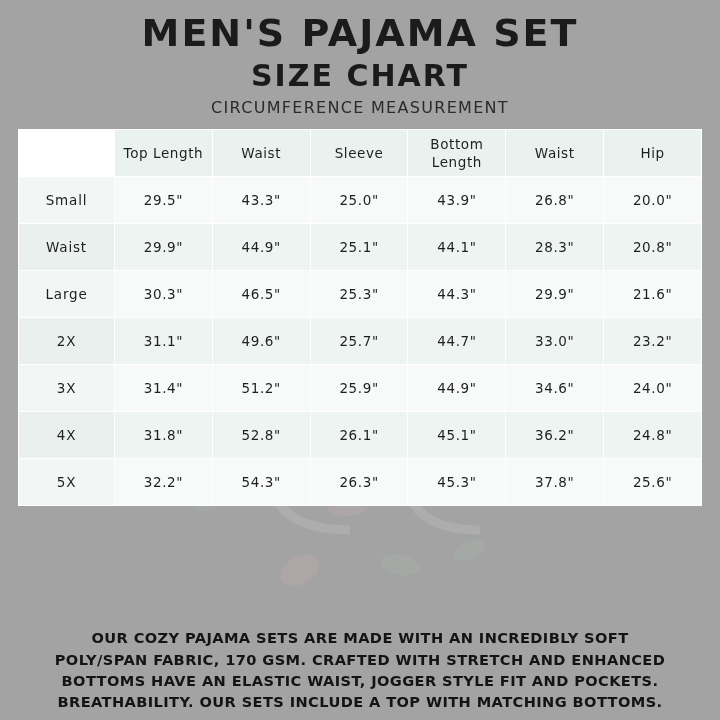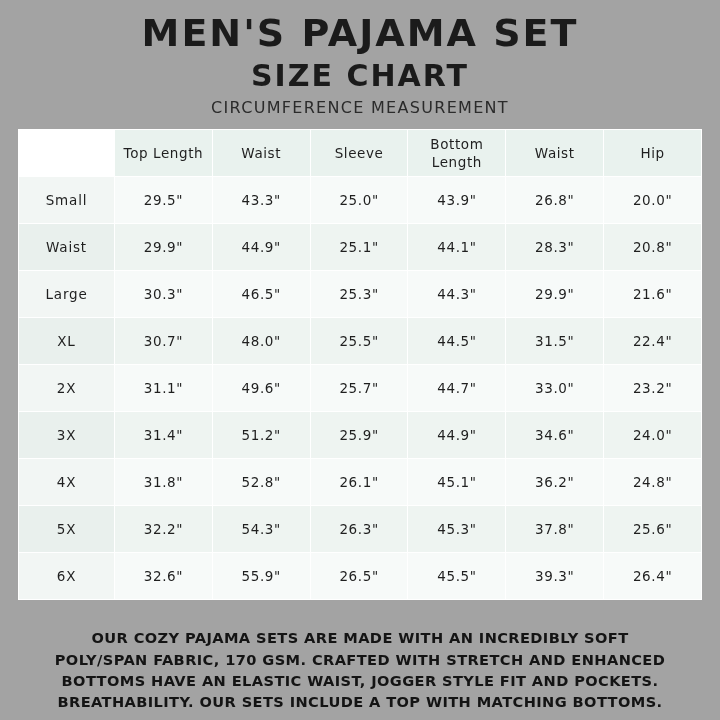--- a/index.html
+++ b/index.html
@@ -195,29 +195,20 @@
         <tr>
           <td class="rowhead">Large</td>
           <td class="datacell">30.3"</td>
           <td class="datacell">46.5"</td>
           <td class="datacell">25.3"</td>
           <td class="datacell">44.3"</td>
           <td class="datacell">29.9"</td>
           <td class="datacell">21.6"</td>
         </tr>
         <tr>
-          <td class="rowhead">XL</td>
-          <td class="datacell">30.7"</td>
-          <td class="datacell">48.0"</td>
-          <td class="datacell">25.5"</td>
-          <td class="datacell">44.5"</td>
-          <td class="datacell">31.5"</td>
-          <td class="datacell">22.4"</td>
-        </tr>
-        <tr>
           <td class="rowhead">2X</td>
           <td class="datacell">31.1"</td>
           <td class="datacell">49.6"</td>
           <td class="datacell">25.7"</td>
           <td class="datacell">44.7"</td>
           <td class="datacell">33.0"</td>
           <td class="datacell">23.2"</td>
         </tr>
         <tr>
           <td class="rowhead">3X</td>
@@ -239,29 +230,20 @@
         </tr>
         <tr>
           <td class="rowhead">5X</td>
           <td class="datacell">32.2"</td>
           <td class="datacell">54.3"</td>
           <td class="datacell">26.3"</td>
           <td class="datacell">45.3"</td>
           <td class="datacell">37.8"</td>
           <td class="datacell">25.6"</td>
         </tr>
-        <tr>
-          <td class="rowhead">6X</td>
-          <td class="datacell">32.6"</td>
-          <td class="datacell">55.9"</td>
-          <td class="datacell">26.5"</td>
-          <td class="datacell">45.5"</td>
-          <td class="datacell">39.3"</td>
-          <td class="datacell">26.4"</td>
-        </tr>
       </tbody>
     </table>
   </div>
 
   <div class="footer">
     <p>OUR COZY PAJAMA SETS ARE MADE WITH AN INCREDIBLY SOFT</p>
     <p>POLY/SPAN FABRIC, 170 GSM. CRAFTED WITH STRETCH AND ENHANCED</p>
     <p>BOTTOMS HAVE AN ELASTIC WAIST, JOGGER STYLE FIT AND POCKETS.</p>
     <p>BREATHABILITY. OUR SETS INCLUDE A TOP WITH MATCHING BOTTOMS.</p>
   </div>

